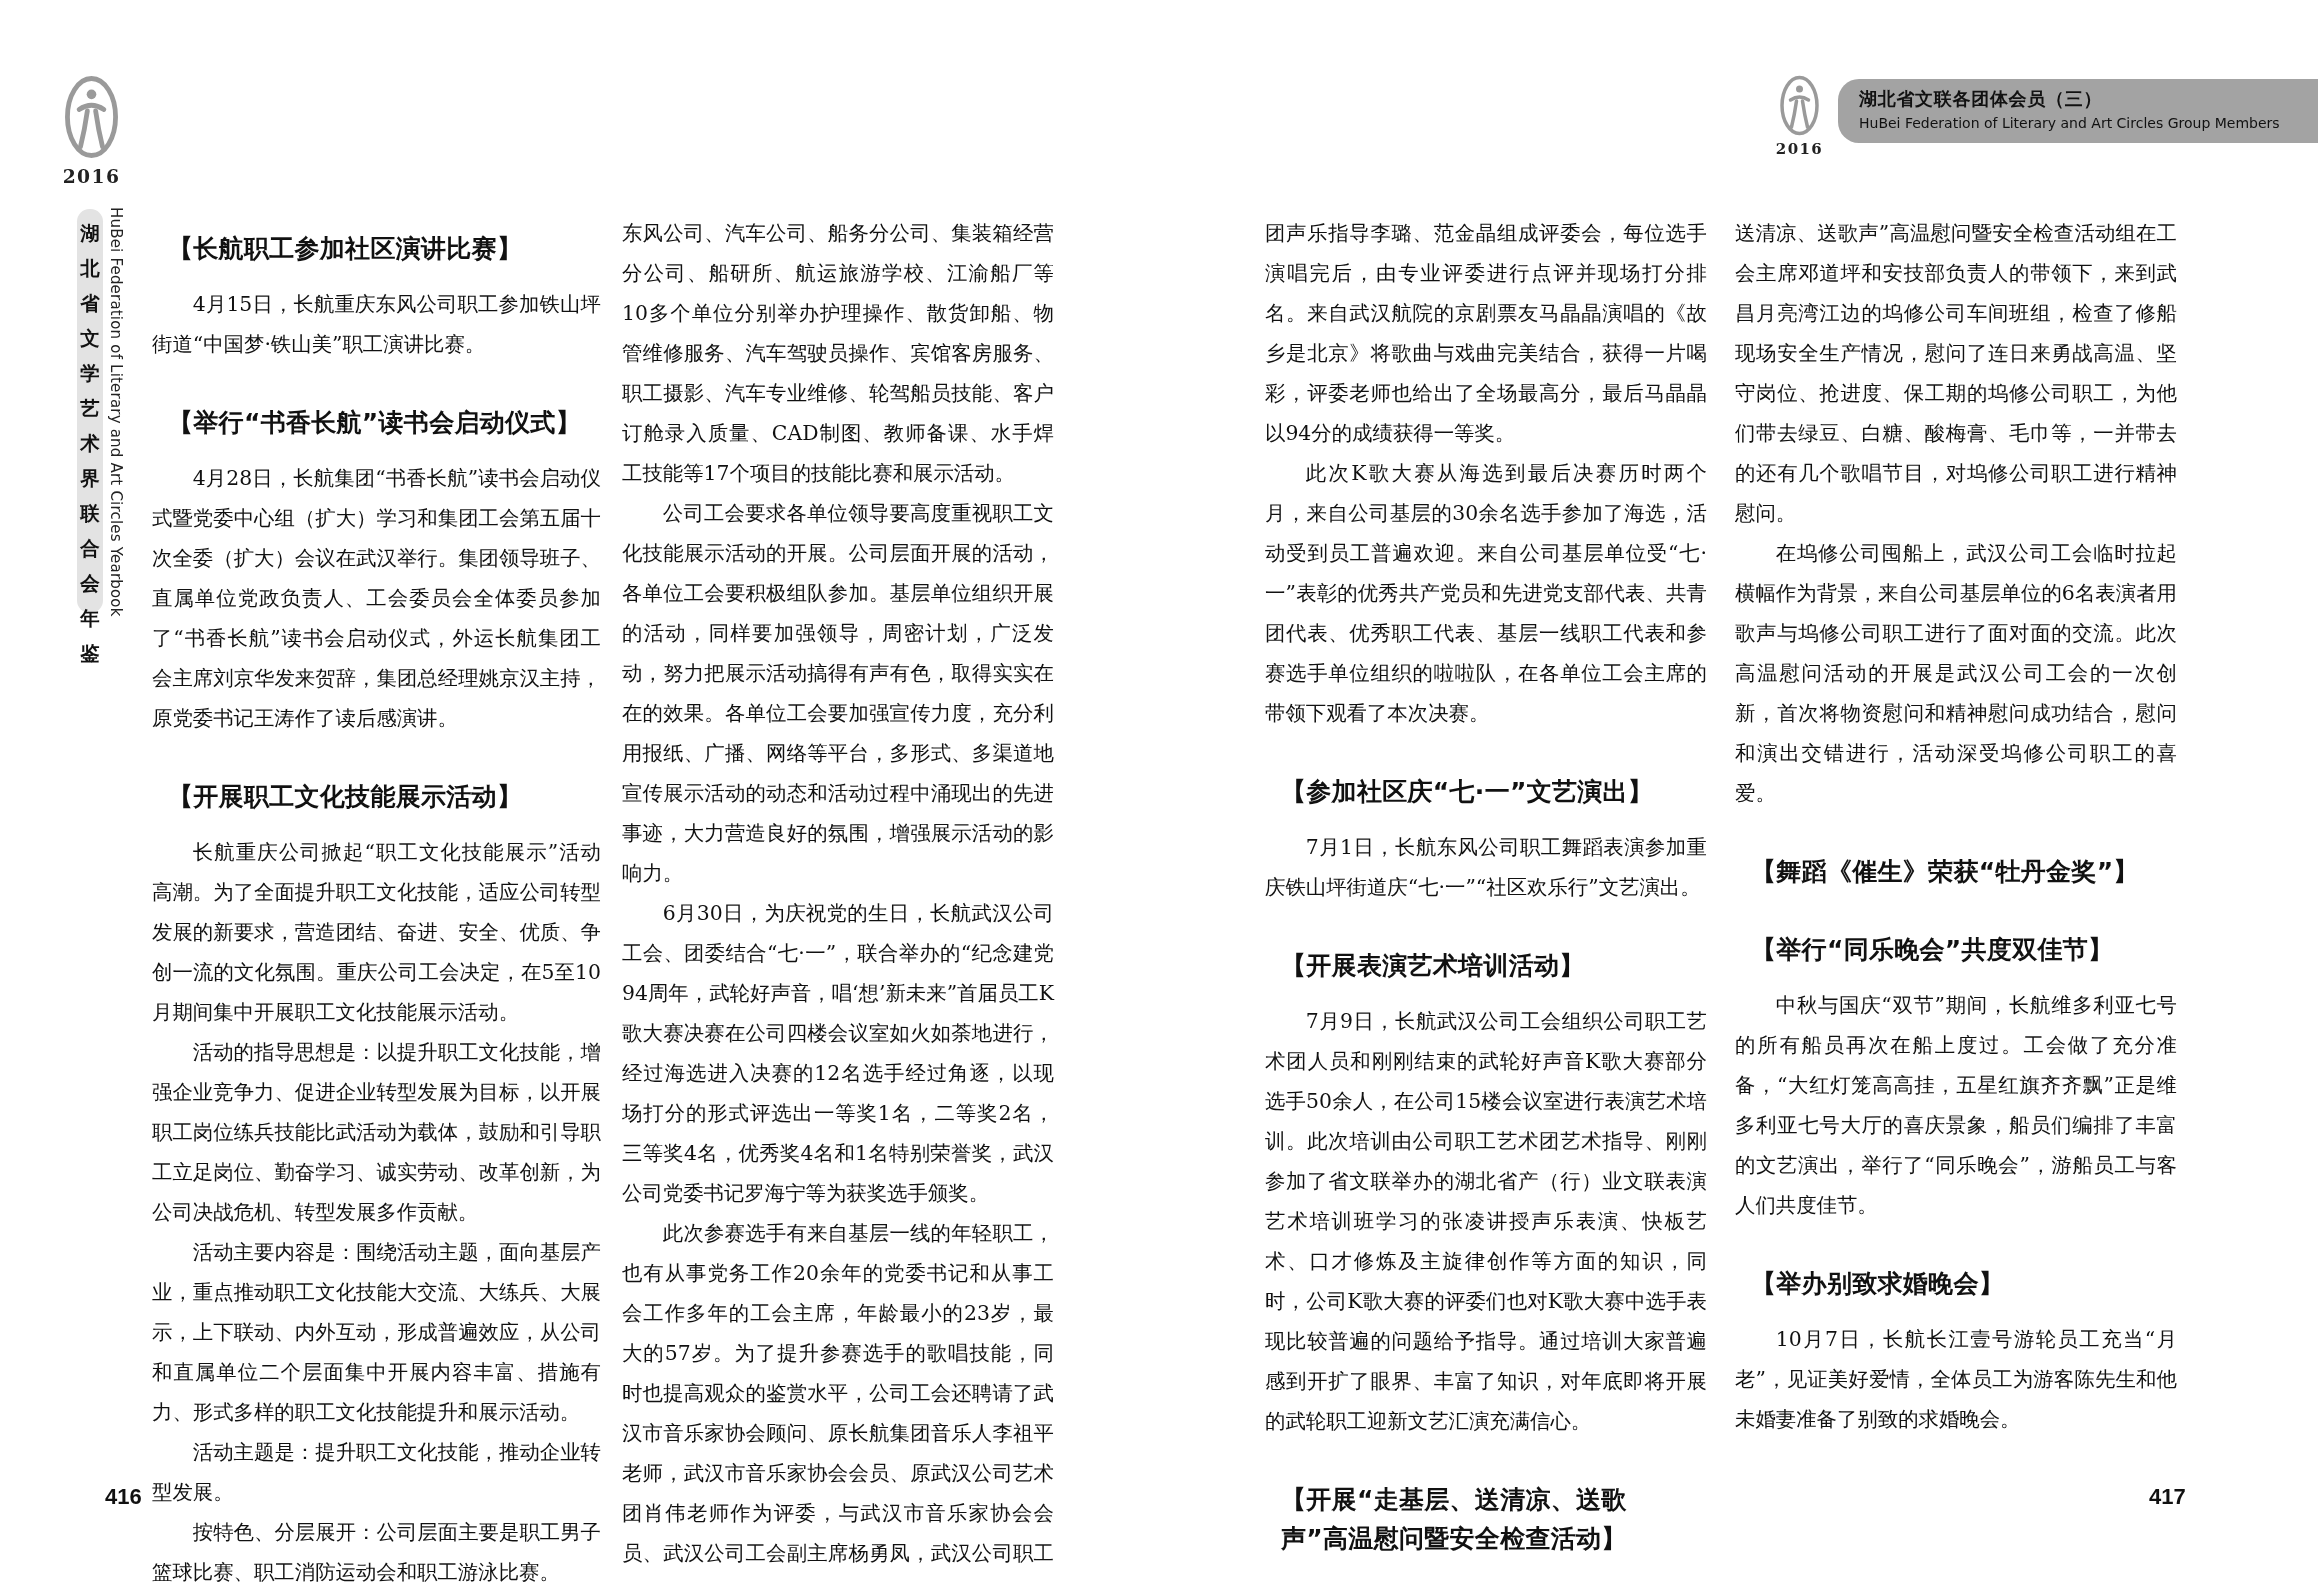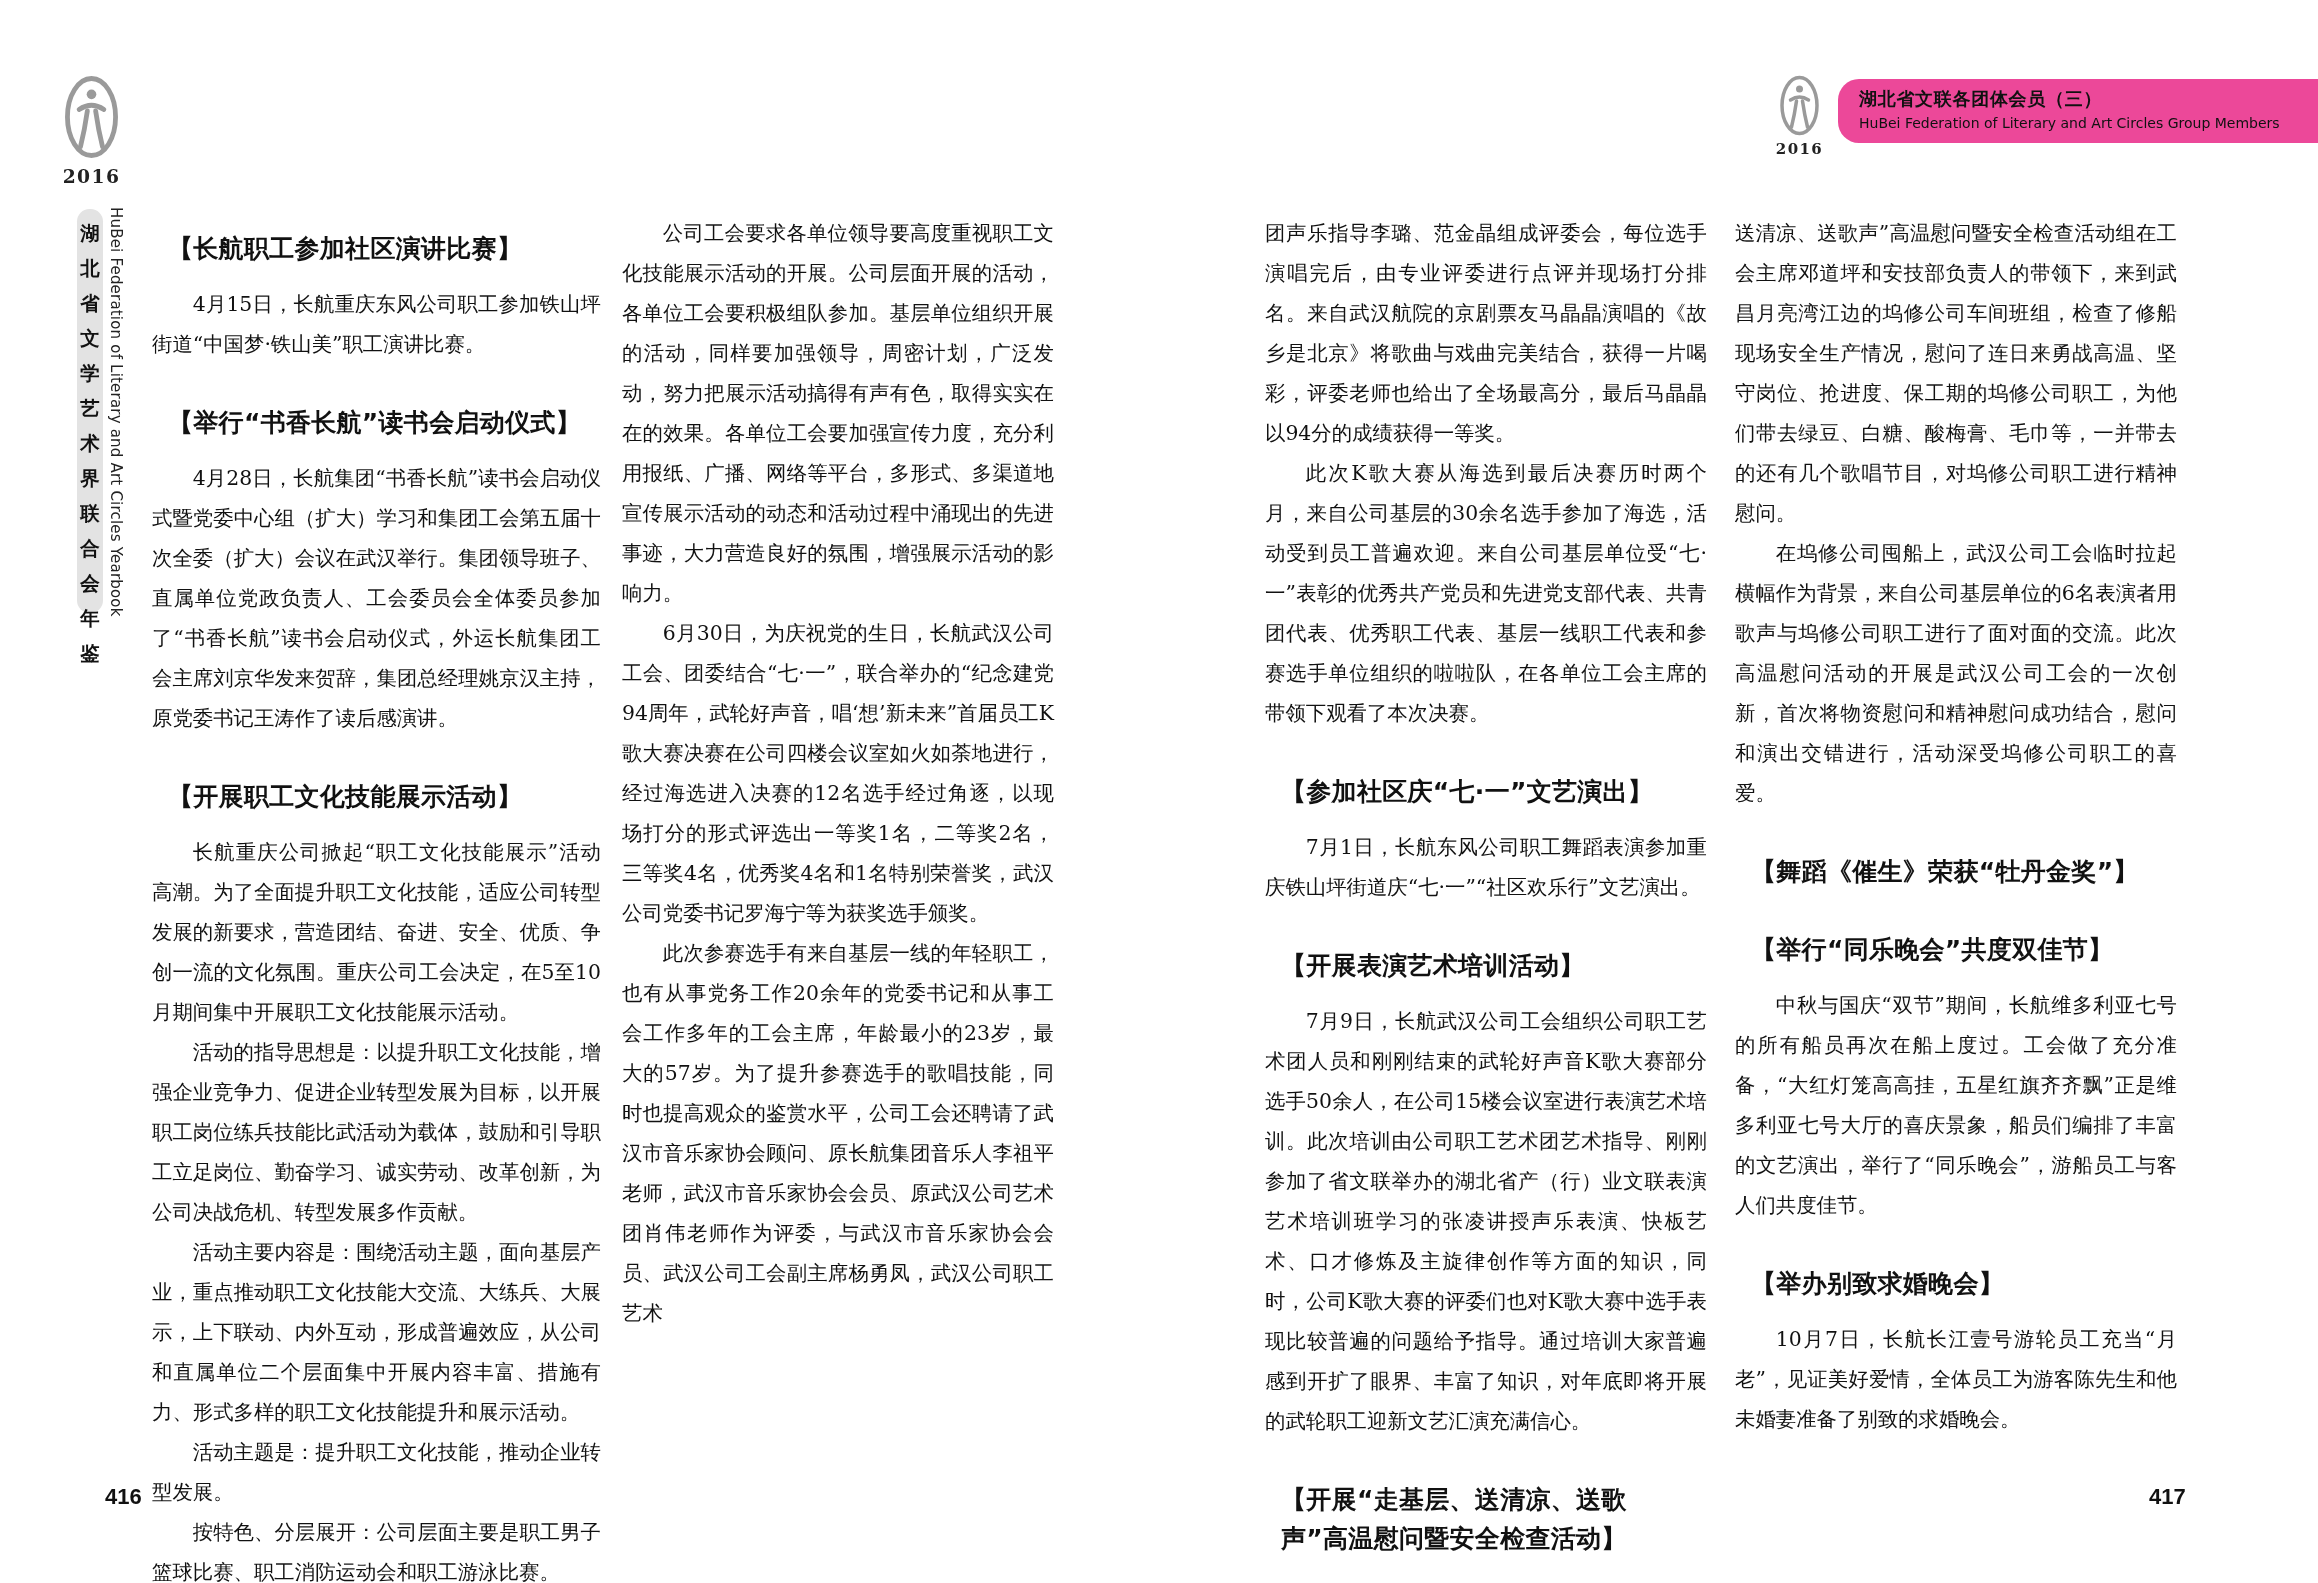--- a/index.html
+++ b/index.html
@@ -23,21 +23,21 @@
              background:#e3e3e3; border-radius:12.4px; }
   #sidebar-cn { position:absolute; left:0; top:7px; width:26px;
                 display:flex; flex-direction:column; align-items:center;
                 font-family:"DejaVu Sans",sans-serif; font-weight:bold; font-size:19.4px; line-height:35px; color:#111; }
   #sidebar-en { position:absolute; left:104px; top:207px; width:21px; height:415px; }
   #sidebar-en span { position:absolute; left:2.8px; top:0; writing-mode:vertical-rl;
                      font-family:"DejaVu Sans",sans-serif; font-size:15px; color:#222; letter-spacing:0.2px; white-space:nowrap; }
 
   
   #header-banner { position:absolute; left:679px; top:79px; width:480px; height:64px;
-                   background:#ec4899; border-radius:21px 0 0 21px; }
+                   background:#a3a3a3; border-radius:21px 0 0 21px; }
   #header-title { position:absolute; left:21px; top:8.3px; font-family:"DejaVu Sans",sans-serif;
                   font-weight:bold; font-size:18px; color:#111; letter-spacing:0.7px; }
   #header-subtitle { position:absolute; left:21px; top:36px; font-family:"DejaVu Sans",sans-serif;
                      font-size:14px; color:#111; white-space:nowrap; }
 
   
   .col { position:absolute; top:213px; font-size:20.4px; line-height:40px; }
   #col1 { left:152px; width:449px; }
   #col2 { left:622px; width:432px; }
   #col3 { left:106px; width:442px; }
@@ -97,20 +97,21 @@
       <p class="para">4月28日，长航集团“书香长航”读书会启动仪式暨党委中心组（扩大）学习和集团工会第五届十次全委（扩大）会议在武汉举行。集团领导班子、直属单位党政负责人、工会委员会全体委员参加了“书香长航”读书会启动仪式，外运长航集团工会主席刘京华发来贺辞，集团总经理姚京汉主持，原党委书记王涛作了读后感演讲。</p>
       <h3 class="heading spaced">【开展职工文化技能展示活动】</h3>
       <p class="para">长航重庆公司掀起“职工文化技能展示”活动高潮。为了全面提升职工文化技能，适应公司转型发展的新要求，营造团结、奋进、安全、优质、争创一流的文化氛围。重庆公司工会决定，在5至10月期间集中开展职工文化技能展示活动。</p>
       <p class="para">活动的指导思想是：以提升职工文化技能，增强企业竞争力、促进企业转型发展为目标，以开展职工岗位练兵技能比武活动为载体，鼓励和引导职工立足岗位、勤奋学习、诚实劳动、改革创新，为公司决战危机、转型发展多作贡献。</p>
       <p class="para">活动主要内容是：围绕活动主题，面向基层产业，重点推动职工文化技能大交流、大练兵、大展示，上下联动、内外互动，形成普遍效应，从公司和直属单位二个层面集中开展内容丰富、措施有力、形式多样的职工文化技能提升和展示活动。</p>
       <p class="para">活动主题是：提升职工文化技能，推动企业转型发展。</p>
       <p class="para">按特色、分层展开：公司层面主要是职工男子篮球比赛、职工消防运动会和职工游泳比赛。</p>
       <p class="para">长航医院、长明公司、房地产公司、白象宾馆、</p>
     </div>
   <div id="col2" class="col">
+      <p class="para noindent">东风公司、汽车公司、船务分公司、集装箱经营分公司、船研所、航运旅游学校、江渝船厂等10多个单位分别举办护理操作、散货卸船、物管维修服务、汽车驾驶员操作、宾馆客房服务、职工摄影、汽车专业维修、轮驾船员技能、客户订舱录入质量、CAD制图、教师备课、水手焊工技能等17个项目的技能比赛和展示活动。</p>
       <p class="para">公司工会要求各单位领导要高度重视职工文化技能展示活动的开展。公司层面开展的活动，各单位工会要积极组队参加。基层单位组织开展的活动，同样要加强领导，周密计划，广泛发动，努力把展示活动搞得有声有色，取得实实在在的效果。各单位工会要加强宣传力度，充分利用报纸、广播、网络等平台，多形式、多渠道地宣传展示活动的动态和活动过程中涌现出的先进事迹，大力营造良好的氛围，增强展示活动的影响力。</p>
       <p class="para">6月30日，为庆祝党的生日，长航武汉公司工会、团委结合“七·一”，联合举办的“纪念建党94周年，武轮好声音，唱‘想’新未来”首届员工K歌大赛决赛在公司四楼会议室如火如荼地进行， 经过海选进入决赛的12名选手经过角逐，以现场打分的形式评选出一等奖1名，二等奖2名，三等奖4名，优秀奖4名和1名特别荣誉奖，武汉公司党委书记罗海宁等为获奖选手颁奖。</p>
       <p class="para">此次参赛选手有来自基层一线的年轻职工，也有从事党务工作20余年的党委书记和从事工会工作多年的工会主席，年龄最小的23岁，最大的57岁。为了提升参赛选手的歌唱技能，同时也提高观众的鉴赏水平，公司工会还聘请了武汉市音乐家协会顾问、原长航集团音乐人李祖平老师，武汉市音乐家协会会员、原武汉公司艺术团肖伟老师作为评委，与武汉市音乐家协会会员、武汉公司工会副主席杨勇凤，武汉公司职工艺术</p>
     </div>
 
   <div id="page-num-left" class="page-num">416</div>
 </div>
 
 <div id="right-page" class="page">
   <div id="right-logo" class="logo">

